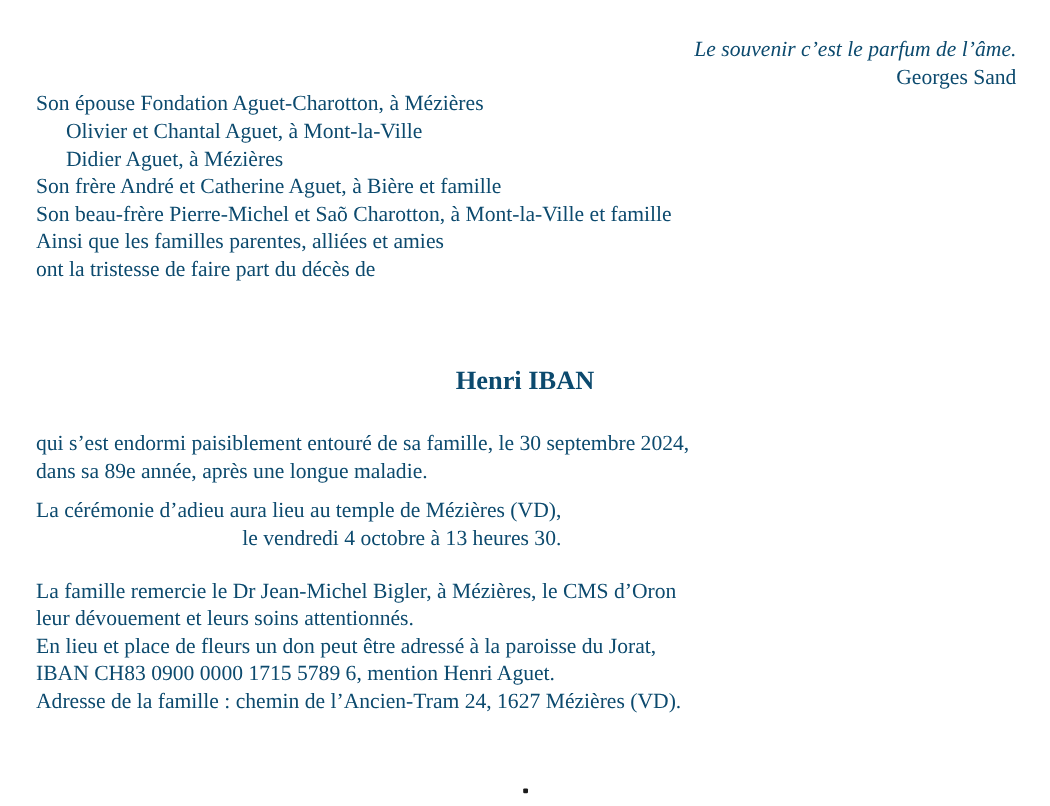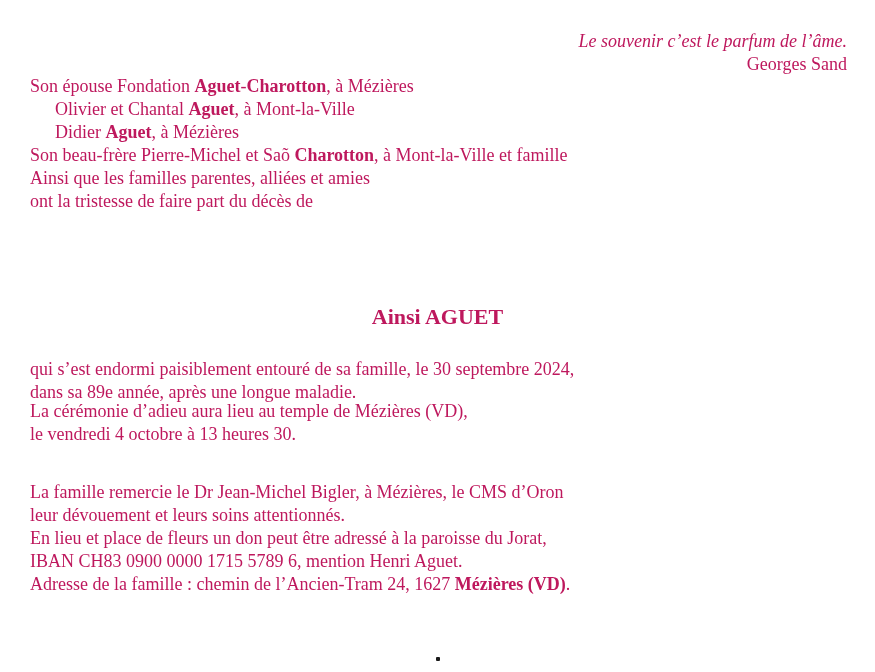--- a/index.html
+++ b/index.html
@@ -5,29 +5,29 @@
   html, body {
     margin: 0;
     padding: 0;
     background: #ffffff;
   }
   .page {
     position: relative;
     width: 875px;
     height: 672px;
     background: #ffffff;
-    color: #be185d;
+    color: #0c4a6e;
     font-family: "Liberation Serif", "DejaVu Serif", serif;
     font-size: 18px;
     line-height: 23px;
     overflow: hidden;
   }
   .line { white-space: pre; }
   .line.indent { padding-left: 25px; }
-  .b { font-weight: bold; }
+  .b { font-weight: normal; }
   .i { font-style: italic; }
 
   .epigraph {
     position: absolute;
     top: 30px;
     right: 28px;
     text-align: right;
   }
   .family {
     position: absolute;
@@ -40,21 +40,21 @@
     left: 0;
     width: 875px;
     margin: 0;
     text-align: center;
     font-size: 22px;
     font-weight: bold;
     line-height: 26px;
   }
   .para { position: absolute; left: 30px; }
   .p1 { top: 358px; }
-  .p2 { top: 400px; }
+  .p2 { top: 414px; text-align: right; }
   .p3 { top: 481px; }
 
   .footer-dot {
     position: absolute;
     left: 436px;
     top: 657px;
     width: 4px;
     height: 4px;
     background: #1a1a1a;
     border-radius: 1px;
@@ -67,26 +67,27 @@
 
   <div class="epigraph">
       <div class="line"><span class="i">Le souvenir c’est le parfum de l’âme.</span></div>
       <div class="line"><span>Georges Sand</span></div>
     </div>
 
   <div class="family">
       <div class="line"><span>Son épouse Fondation </span><span class="b">Aguet</span><span>-</span><span class="b">Charotton</span><span>, à Mézières</span></div>
       <div class="line indent"><span>Olivier et Chantal </span><span class="b">Aguet</span><span>, à Mont-la-Ville</span></div>
       <div class="line indent"><span>Didier </span><span class="b">Aguet</span><span>, à Mézières</span></div>
+      <div class="line"><span>Son frère André et Catherine </span><span class="b">Aguet</span><span>, à Bière et famille</span></div>
       <div class="line"><span>Son beau-frère Pierre-Michel et Saõ </span><span class="b">Charotton</span><span>, à Mont-la-Ville et famille</span></div>
       <div class="line"><span>Ainsi que les familles parentes, alliées et amies</span></div>
       <div class="line"><span>ont la tristesse de faire part du décès de</span></div>
     </div>
 
-  <h1 class="name">Ainsi AGUET</h1>
+  <h1 class="name">Henri IBAN</h1>
 
   <div class="para p1">
       <div class="line"><span>qui s’est endormi paisiblement entouré de sa famille, le 30 septembre 2024,</span></div>
       <div class="line"><span>dans sa 89e année, après une longue maladie.</span></div>
     </div>
 
   <div class="para p2">
       <div class="line"><span>La cérémonie d’adieu aura lieu au temple de Mézières (VD),</span></div>
       <div class="line"><span>le vendredi 4 octobre à 13 heures 30.</span></div>
     </div>

